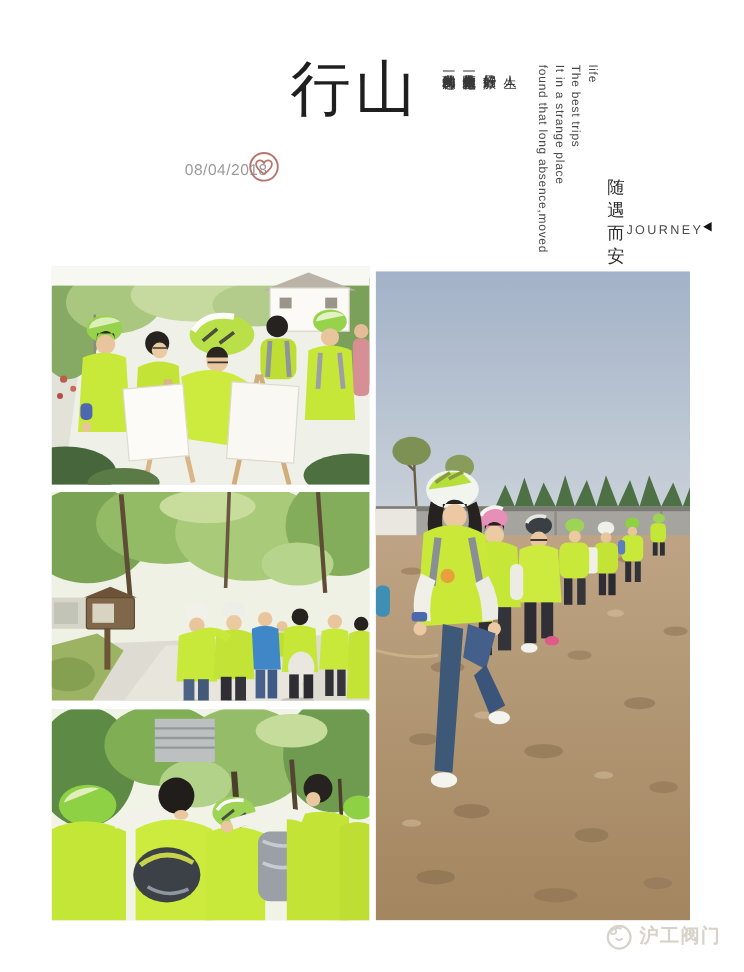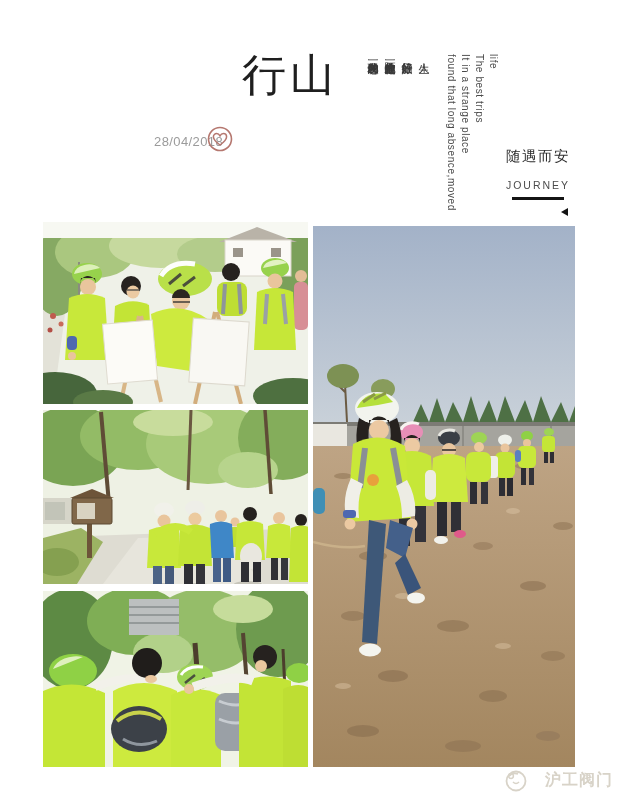--- a/index.html
+++ b/index.html
@@ -1,53 +1,53 @@
 <!DOCTYPE html>
 <html><head>
 <meta charset="utf-8">
 <style>
   html,body{margin:0;padding:0;background:#fff;}
   .canvas{position:relative;width:620px;height:810px;background:#ffffff;overflow:hidden;
           font-family:"Liberation Sans","DejaVu Sans",sans-serif;}
   
   .date{position:absolute;left:154px;top:134px;font-size:13px;color:#9b9b9b;letter-spacing:.4px;}
   .heart{position:absolute;left:207px;top:126px;width:26px;height:26px;}
-  .title{position:absolute;left:242px;top:46px;font-size:44px;line-height:57px;
+  .title{position:absolute;left:242px;top:46px;font-size:50px;line-height:57px;
          letter-spacing:4px;color:#1f1f1f;font-weight:400;white-space:pre;}
   .vblock{position:absolute;left:364px;top:54px;height:250px;writing-mode:vertical-rl;
           text-orientation:mixed;}
   .vblock p{margin:0;}
   .vcol-en{font-size:10px;line-height:14px;letter-spacing:.6px;color:#4a4a4a;}
   .vcol-en.gap{margin-left:12px;}
   .vcol-zh{font-size:11px;line-height:17px;letter-spacing:0;color:#383838;}
   .journey{position:absolute;left:506px;top:147px;width:64px;display:flex;
-           flex-direction:column;align-items:center;}
+           flex-direction:row;align-items:center;}
   .journey .zh{font-size:14.5px;letter-spacing:1.5px;color:#2d2d2d;}
   .journey .en{font-size:10.5px;letter-spacing:2px;color:#4c4c4c;margin-top:13px;}
   .journey .rule{width:52px;height:3px;background:#141414;margin-top:6px;}
   .journey .tri{margin-top:8px;margin-left:auto;margin-right:2px;width:0;height:0;
                 border-top:4px solid transparent;border-bottom:4px solid transparent;
                 border-right:7px solid #131313;}
   
   .photo{position:absolute;overflow:hidden;background:#eee;}
   .photo svg{display:block;}
   .p1{left:43px;top:222px;width:265px;height:182px;}
   .p2{left:43px;top:410px;width:265px;height:174px;}
   .p3{left:43px;top:591px;width:265px;height:176px;}
   .p4{left:313px;top:226px;width:262px;height:541px;}
   
-  .wm{position:absolute;left:503px;top:768px;display:flex;align-items:center;gap:17px;}
+  .wm{position:absolute;left:503px;top:768px;display:flex;align-items:center;gap:5px;}
   .wm .txt{font-size:16px;letter-spacing:1px;color:#d8d3c8;font-weight:700;}
 </style>
 </head>
 <body>
 
 <div class="canvas">
 
-  <span class="date">28/04/2018</span>
+  <span class="date">08/04/2018</span>
   <svg class="heart" viewBox="0 0 26 26">
     <circle cx="13" cy="13" r="11.5" fill="none" stroke="#b5776f" stroke-width="1.6"></circle>
     <path d="M13 19 C8 15.4 6.4 13 6.4 10.8 C6.4 8.9 7.9 7.6 9.6 7.6 C11 7.6 12.3 8.5 13 9.8 C13.7 8.5 15 7.6 16.4 7.6 C18.1 7.6 19.6 8.9 19.6 10.8 C19.6 13 18 15.4 13 19 Z" fill="none" stroke="#b5776f" stroke-width="1.5"></path>
   </svg>
 
   <div class="title"><span>行山</span><br></div>
 
   <div class="vblock">
     <p class="vcol-en">life</p>
     <p class="vcol-en">The best trips</p>

